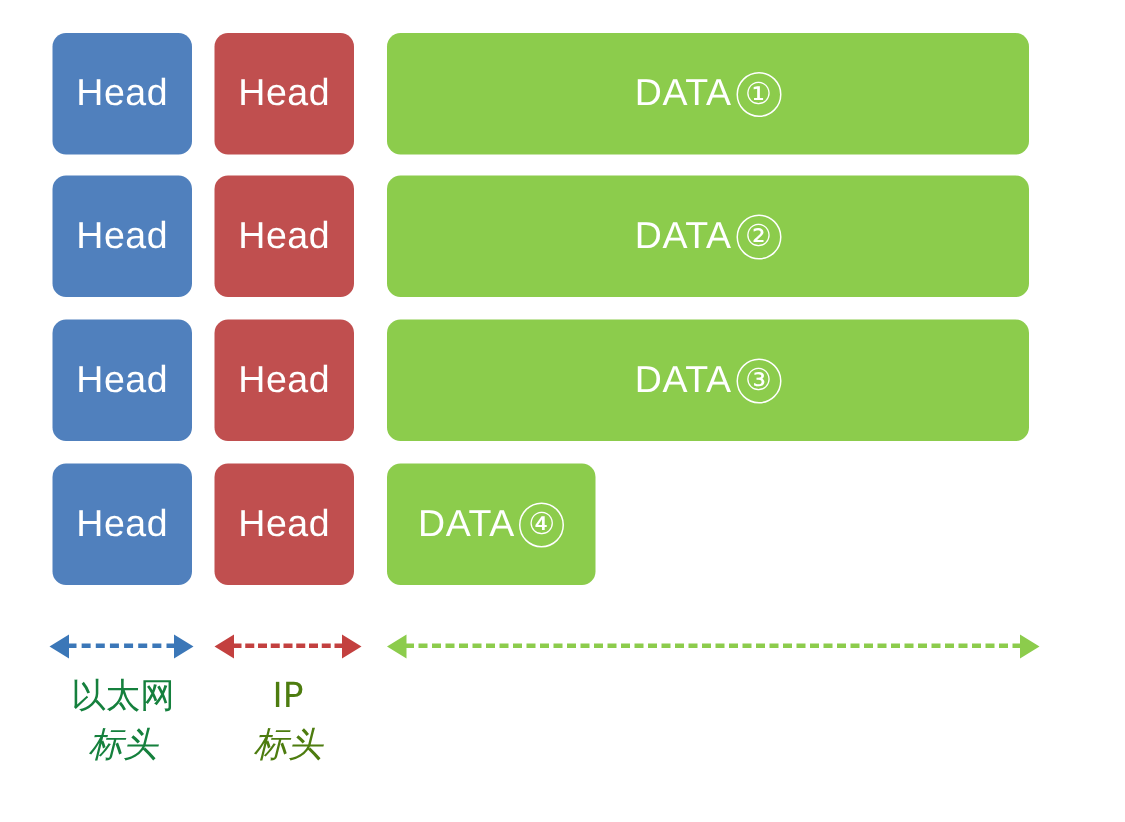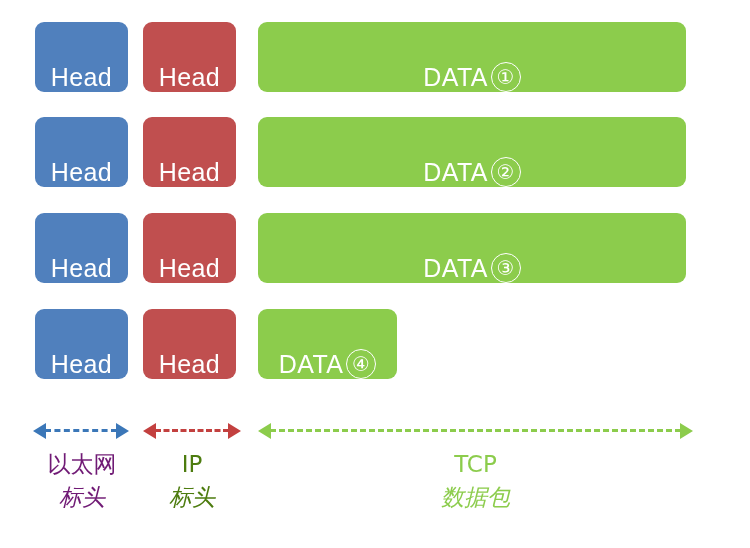--- a/index.html
+++ b/index.html
@@ -18,25 +18,25 @@
 
   
   .pkt-row {
     position: absolute;
     left: 0;
     height: 90px;
   }
   .box {
     position: absolute;
     top: 0;
-    height: 70px;
+    height: 81px;
     border-radius: 9px;
     box-sizing: border-box;
     display: flex;
-    align-items: flex-end;
+    align-items: center;
     justify-content: center;
     color: #ffffff;
     letter-spacing: 0.4px;
   }
   .box.head {
     width: 93px;
     font-size: 25px;
   }
   .box.eth  { left: 35px;  background: #5080bd; }
   .box.ip   { left: 143px; background: #c04f4f; }
@@ -107,21 +107,21 @@
   .caption {
     position: absolute;
     text-align: center;
     line-height: 1.42;
     font-size: 23px;
     font-family: "DejaVu Sans", "Liberation Sans", sans-serif;
   }
   .caption .l1 { display: block; }
   .caption .l2 { display: block; font-style: italic; }
 
-  .cap-eth { left: 23px;  width: 118px; top: 448px; color: #701a75; }
+  .cap-eth { left: 23px;  width: 118px; top: 448px; color: #15803d; }
   .cap-ip  { left: 141px; width: 102px; top: 448px; color: #4d7c0f; }
   .cap-tcp { left: 258px; width: 435px; top: 448px; color: #8ccc4c; }
 </style>
 </head>
 <body>
 
 <div id="stage">
 
   <div class="pkt-row row1">
     <div class="box head eth">
@@ -204,18 +204,14 @@
   <div class="caption cap-eth">
     <span class="l1">以太网</span>
     <span class="l2">标头</span>
   </div>
 
   <div class="caption cap-ip">
     <span class="l1">IP</span>
     <span class="l2">标头</span>
   </div>
 
-  <div class="caption cap-tcp">
-    <span class="l1">TCP</span>
-    <span class="l2">数据包</span>
-  </div>
 
 </div>
 
 </body></html>

